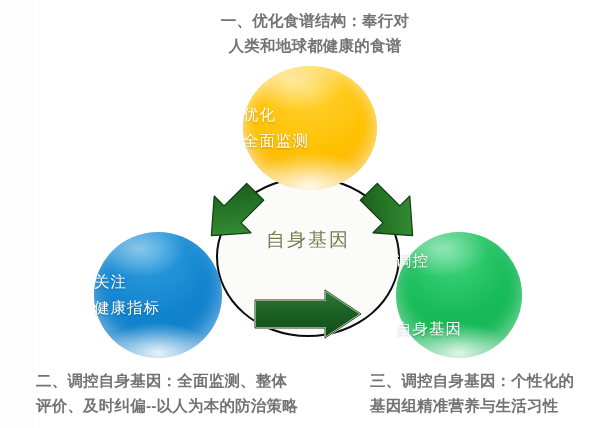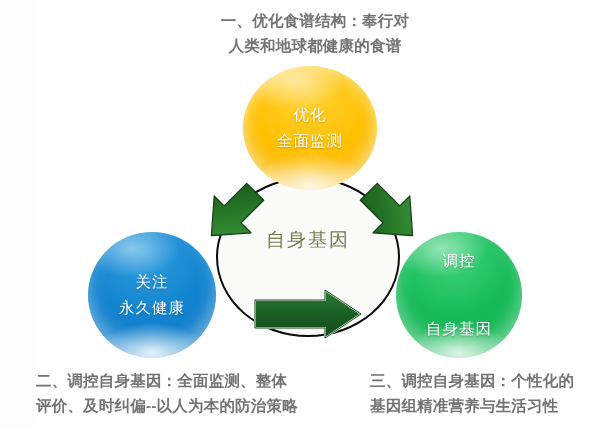--- a/index.html
+++ b/index.html
@@ -80,21 +80,20 @@
     letter-spacing: 2px;
     text-shadow: 0 1px 0 rgba(255,255,255,.9);
   }
 
   
   .orb {
     position: absolute;
     border-radius: 50%;
     display: flex;
     flex-direction: column;
-    align-items: center;
     justify-content: center;
     color: #ffffff;
     font-size: 15.5px;
     line-height: 26px;
     letter-spacing: 1px;
     text-shadow: 0 1px 2px rgba(0,0,0,.25);
   }
   .orb .line { display: block; }
 
   
@@ -105,21 +104,21 @@
     height: 124px;
     background:
       radial-gradient(ellipse 70% 45% at 50% 97%, rgba(255,255,255,.85) 0%, rgba(255,255,255,0) 62%),
       radial-gradient(ellipse 54% 34% at 38% 12%, rgba(255,255,255,.55) 0%, rgba(255,255,255,0) 70%),
       radial-gradient(ellipse 120% 120% at 50% 20%, #ffd233 0%, #ffc000 42%, #f6b200 72%, #e9a400 100%);
     box-shadow: inset 0 -10px 18px rgba(255,255,255,.45),
                 inset 0 6px 14px rgba(255,255,255,.3);
   }
   
   #orb-left {
-    left: 88px;
+    left: 94px;
     top: 232px;
     width: 128px;
     height: 126px;
     background:
       radial-gradient(ellipse 72% 40% at 50% 96%, rgba(255,255,255,.85) 0%, rgba(255,255,255,0) 60%),
       radial-gradient(ellipse 52% 32% at 34% 13%, rgba(255,255,255,.45) 0%, rgba(255,255,255,0) 72%),
       radial-gradient(ellipse 125% 125% at 45% 18%, #2f9ede 0%, #1284cf 38%, #0f7bc8 68%, #0a63a6 100%);
     box-shadow: inset 0 -10px 18px rgba(255,255,255,.4);
   }
   
@@ -194,21 +193,21 @@
     <path d="M2 12 L72 12 L72 2 L108 26 L72 50 L72 40 L2 40 Z" fill="none" stroke="#0f3d12" stroke-width="0.9" stroke-linejoin="round"></path>
   </svg>
 
   <div class="orb" id="orb-top">
     <span class="line">优化</span>
     <span class="line">全面监测</span>
   </div>
 
   <div class="orb" id="orb-left">
     <span class="line">关注</span>
-    <span class="line">永久健康</span>
+    <span class="line">健康指标</span>
   </div>
 
   <div class="orb" id="orb-right">
     <span class="line">调控</span>
     <span class="line">自身基因</span>
   </div>
 
   <div class="caption" id="caption-left">二、调控自身基因：全面监测、整体
 评价、及时纠偏--以人为本的防治策略</div>
 

